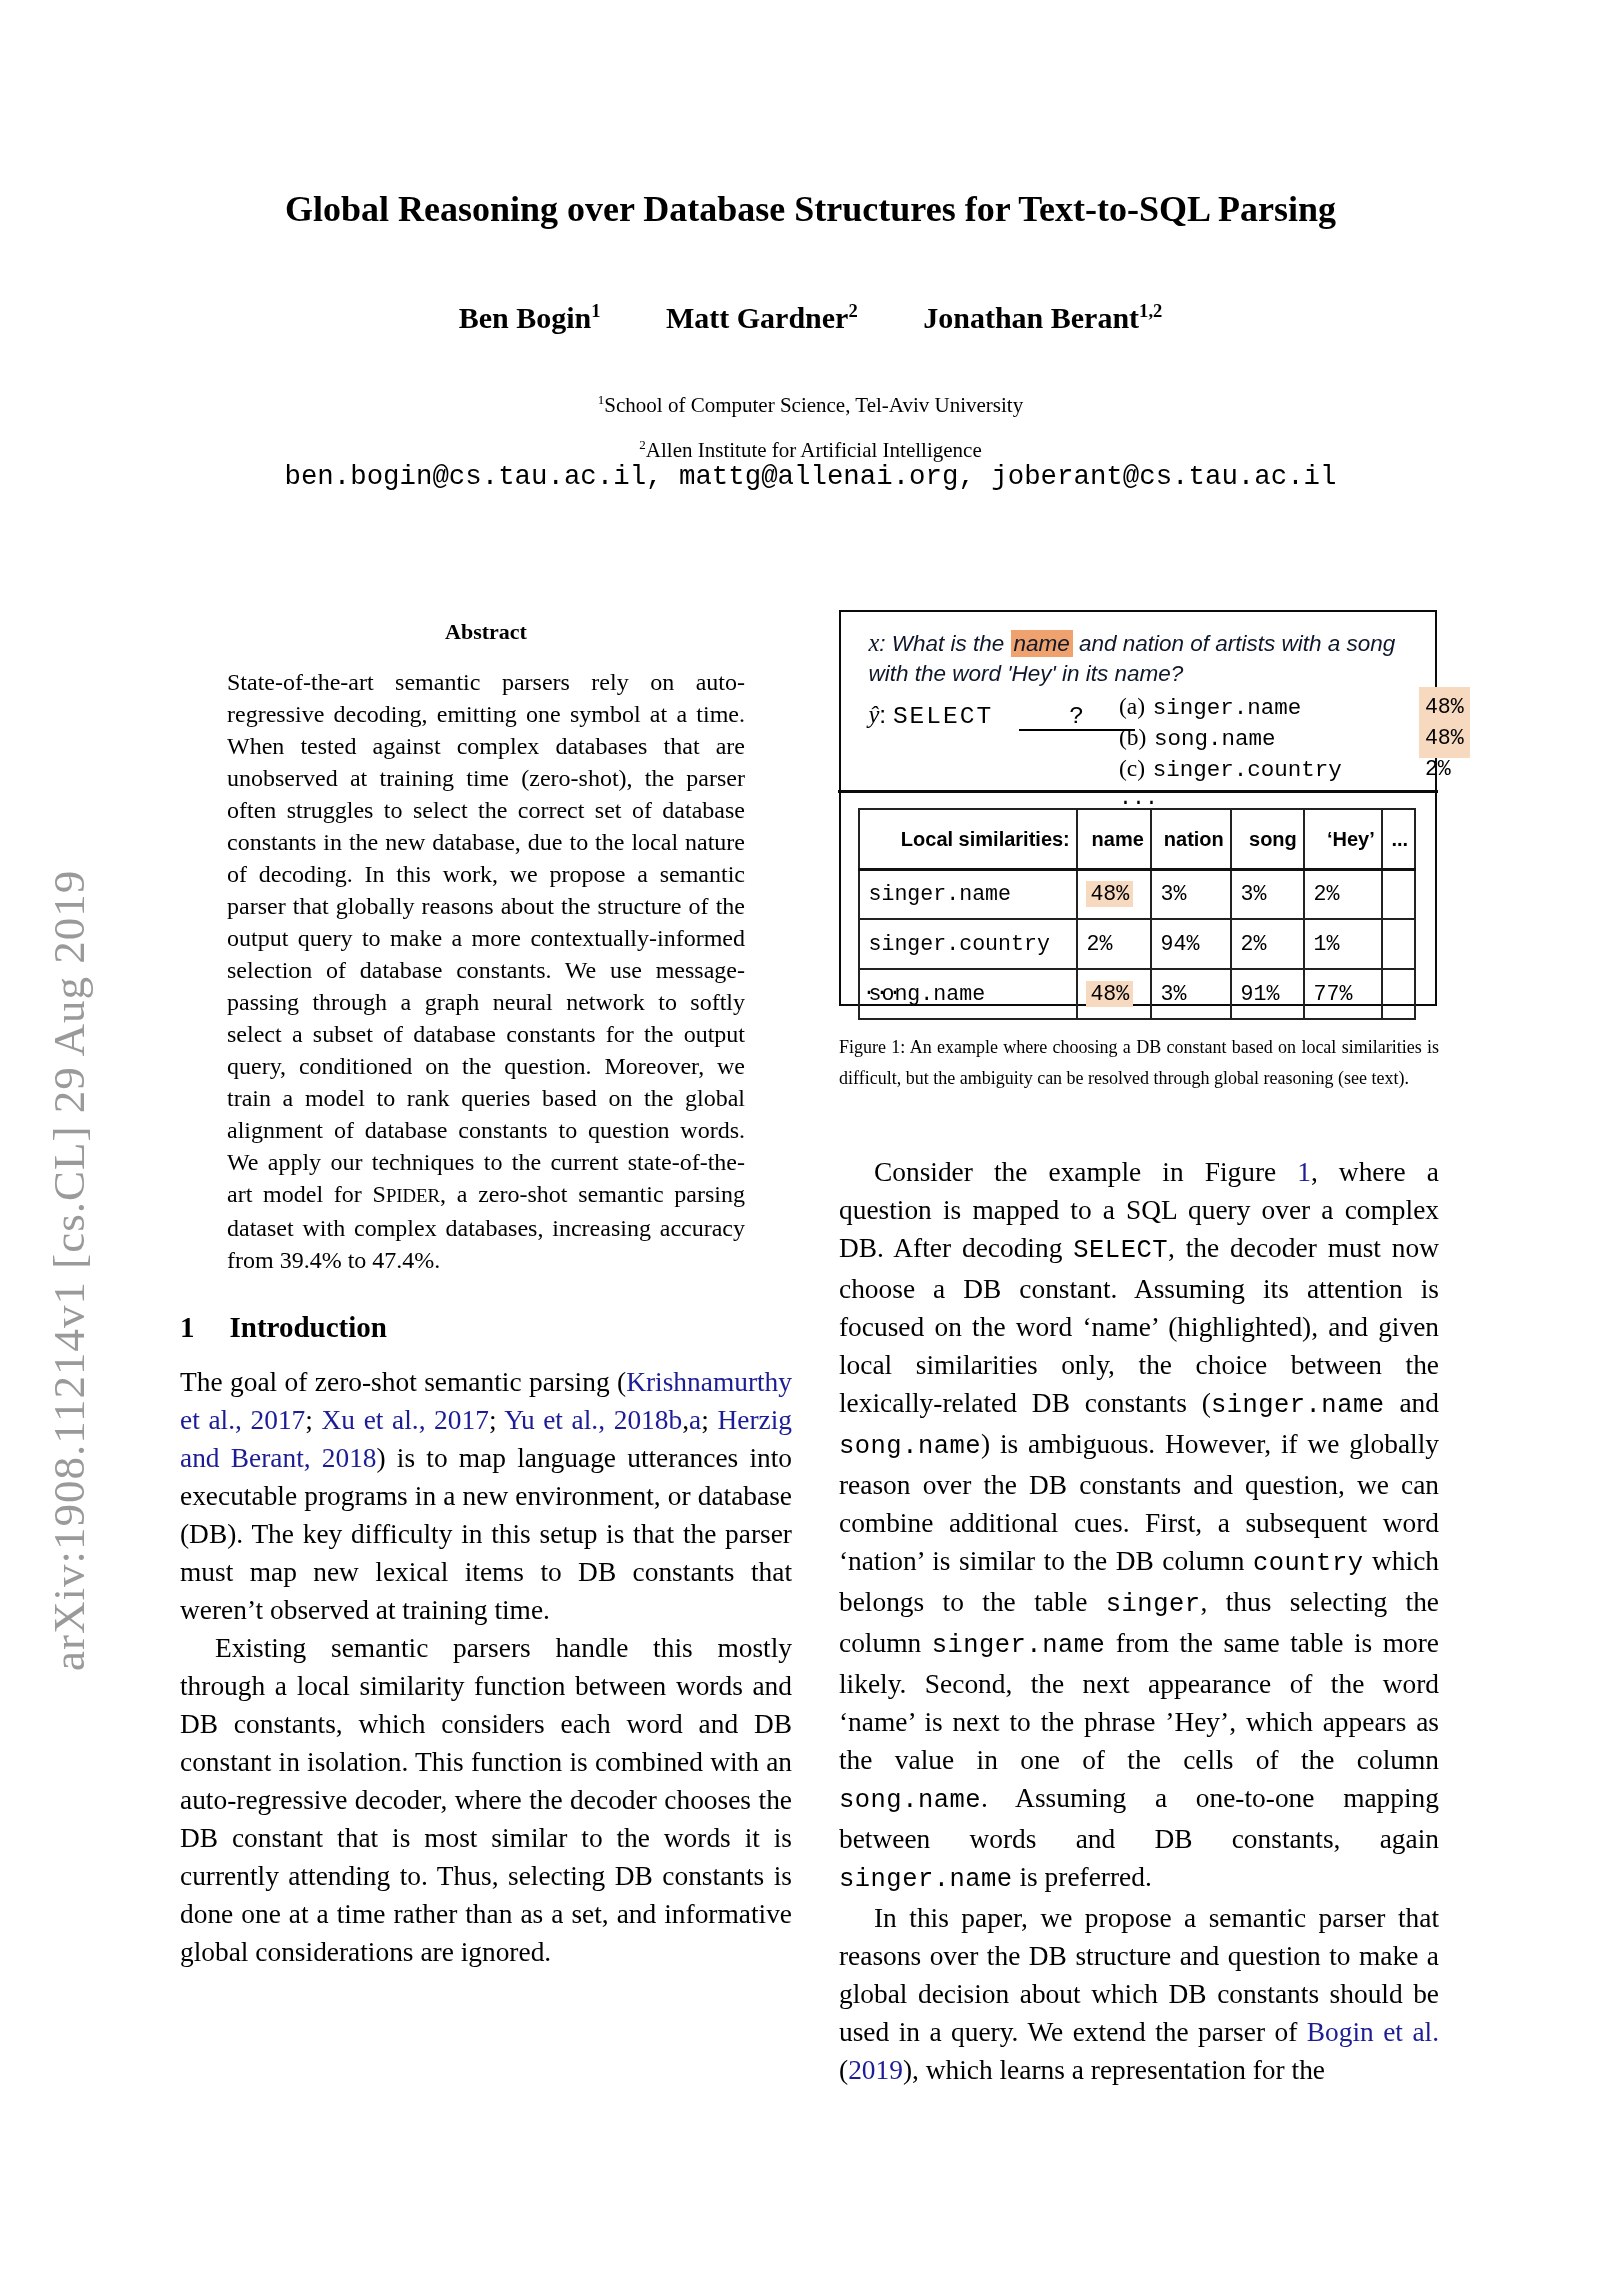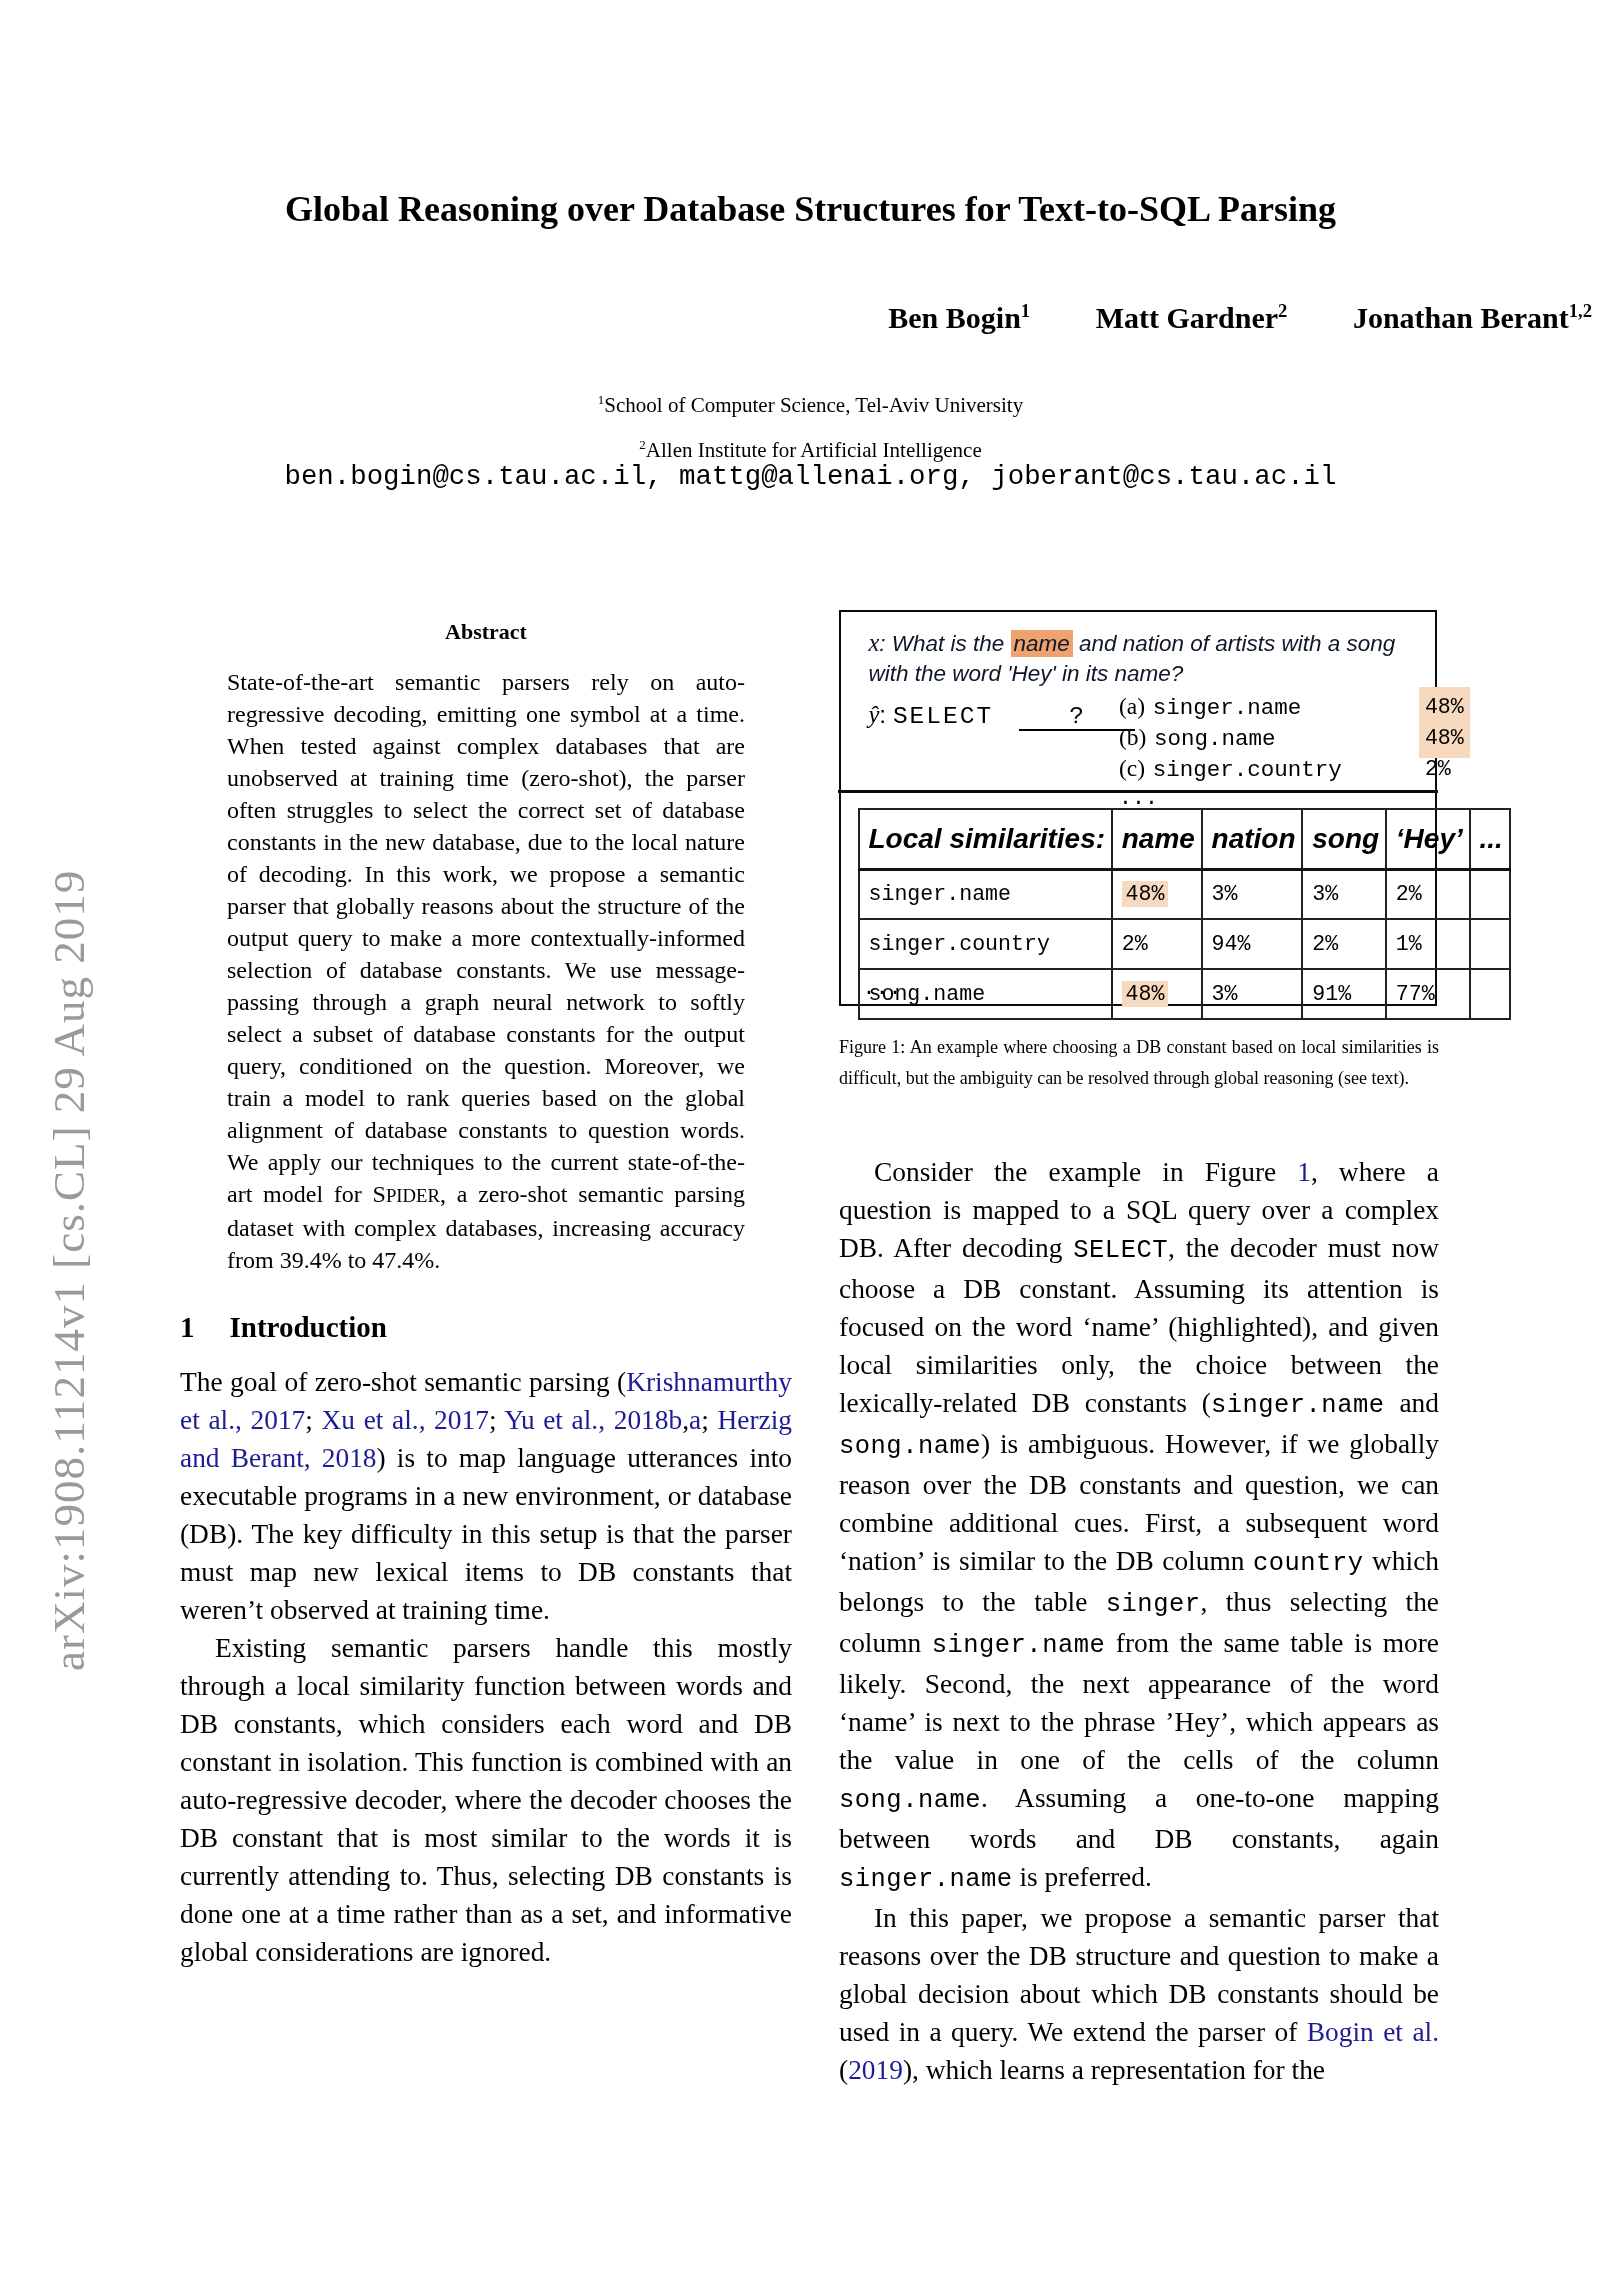--- a/index.html
+++ b/index.html
@@ -23,21 +23,21 @@
     white-space:nowrap;
     font-family:"Liberation Serif", serif;
   }
   
   .title{
     position:absolute; left:0; top:188px; width:1621px;
     text-align:center; font-weight:bold; font-size:36px;
   }
   .authors{
     position:absolute; left:0; top:300px; width:1621px;
-    text-align:right; font-weight:bold; font-size:30px;
+    text-align:center; font-weight:bold; font-size:30px;
   }
   .authors .author{display:inline-block; margin:0 29px;}
   sup{font-size:0.62em;}
   .affils{
     position:absolute; left:0; top:380px; width:1621px;
     text-align:center; font-size:21px; line-height:40px;
   }
   .emails{
     position:absolute; left:0; top:461px; width:1621px;
     text-align:center;
@@ -109,23 +109,22 @@
   .sim-table{
     position:absolute; left:16.7px; top:196px;
     border-collapse:collapse; table-layout:fixed;
     border:2.5px solid #222;
   }
   .sim-table th, .sim-table td{
     border:2px solid #222; overflow:hidden; white-space:nowrap;
   }
   .sim-table th{
     font-family:"Liberation Sans", sans-serif; font-weight:bold;
-    font-size:28px; text-align:right; padding:9.8px 5.9px 9.8px 8.8px;
+    font-size:20px; text-align:right; padding:9.8px 5.9px 9.8px 8.8px;
     border-bottom:3.9px solid #111;
-    font-style:italic;
   }
   .sim-table td{
     font-family:"Liberation Mono", monospace; font-size:21.6px;
     padding:4.9px 3.9px 4.9px 8.8px;
   }
   .pct-hl{background:#f7d9c0; padding:1px 3.9px;}
   .fig-more{
     position:absolute; left:21.6px; top:357px;
     font-family:"Liberation Mono", monospace; font-size:21.6px;
   }

